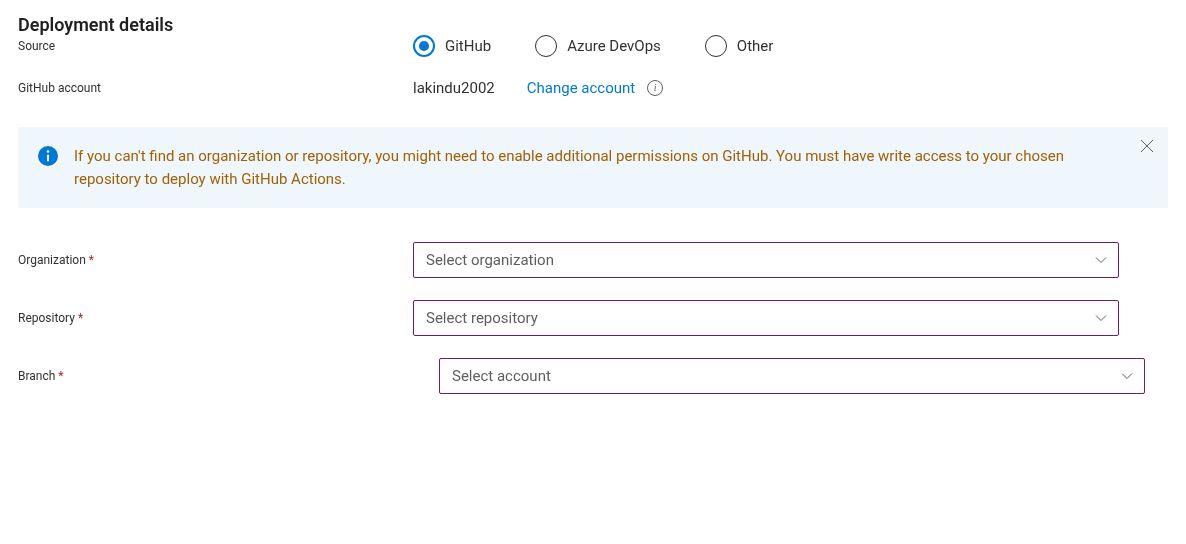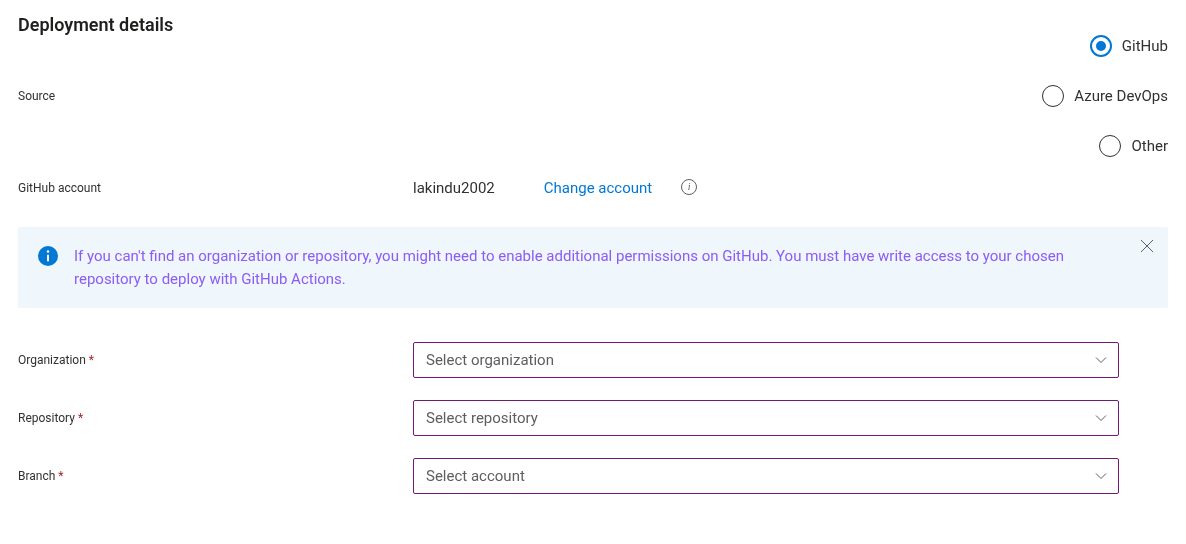--- a/index.html
+++ b/index.html
@@ -25,23 +25,22 @@
       flex: 0 0 395px;
       font-size: 12px;
       color: #323130;
     }
     .form-row .field-col {
       flex: 1;
     }
     .req { color: #a4262c; margin-left: 3px; }
     .radio-group {
       display: flex;
-      gap: 28px;
-      align-items: flex-end;
-      flex-direction: column;
+      gap: 44px;
+      align-items: flex-start;
     }
     .radio-item {
       display: inline-flex;
       align-items: center;
       cursor: pointer;
       gap: 10px;
     }
     .radio-outer {
       width: 22px; height: 22px;
       border-radius: 50%;
@@ -57,21 +56,22 @@
     .radio-inner {
       width: 10px; height: 10px;
       border-radius: 50%;
       background: #0078d4;
       display: none;
     }
     .radio-outer.checked .radio-inner { display: block; }
     .radio-label { font-size: 15px; }
     .account-row .field-col {
       display: flex;
-      gap: 29px;
+      align-items: center;
+      gap: 12px;
     }
     .account-value { font-size: 15px; }
     .link {
       color: #0078d4;
       cursor: pointer;
       font-size: 15px;
       margin-left: 20px;
     }
     .info-circ {
       width: 16px; height: 16px;
@@ -95,21 +95,21 @@
       margin: 30px 0 34px 0;
       border-radius: 2px;
     }
     .banner .b-icon {
       flex: 0 0 20px;
       margin-top: 1px;
     }
     .banner .b-text {
       font-size: 15px;
       line-height: 1.5;
-      color: #8b5cf6;
+      color: #a16207;
     }
     .banner .b-close {
       position: absolute;
       top: 12px;
       right: 14px;
       cursor: pointer;
       color: #605e5c;
     }
     .select-box {
       width: 706px;
@@ -211,21 +211,21 @@
       <span class="placeholder">Select repository</span>
       <span class="chev">
         <svg width="14" height="14" viewBox="0 0 14 14">
             <polyline points="2,4.5 7,9.5 12,4.5" fill="none" stroke="#605e5c" stroke-width="1"></polyline>
           </svg>
       </span>
     </div>
   </div>
 </div>
 
-<div class="form-row" style="margin-bottom:0;">
+<div class="form-row" style="margin-bottom:0;gap:26px;">
   <div class="label-col">
     <span>Branch</span><span class="req">*</span>
   </div>
   <div class="field-col">
     <div class="select-box">
       <span class="placeholder">Select account</span>
       <span class="chev">
         <svg width="14" height="14" viewBox="0 0 14 14">
             <polyline points="2,4.5 7,9.5 12,4.5" fill="none" stroke="#605e5c" stroke-width="1"></polyline>
           </svg>

